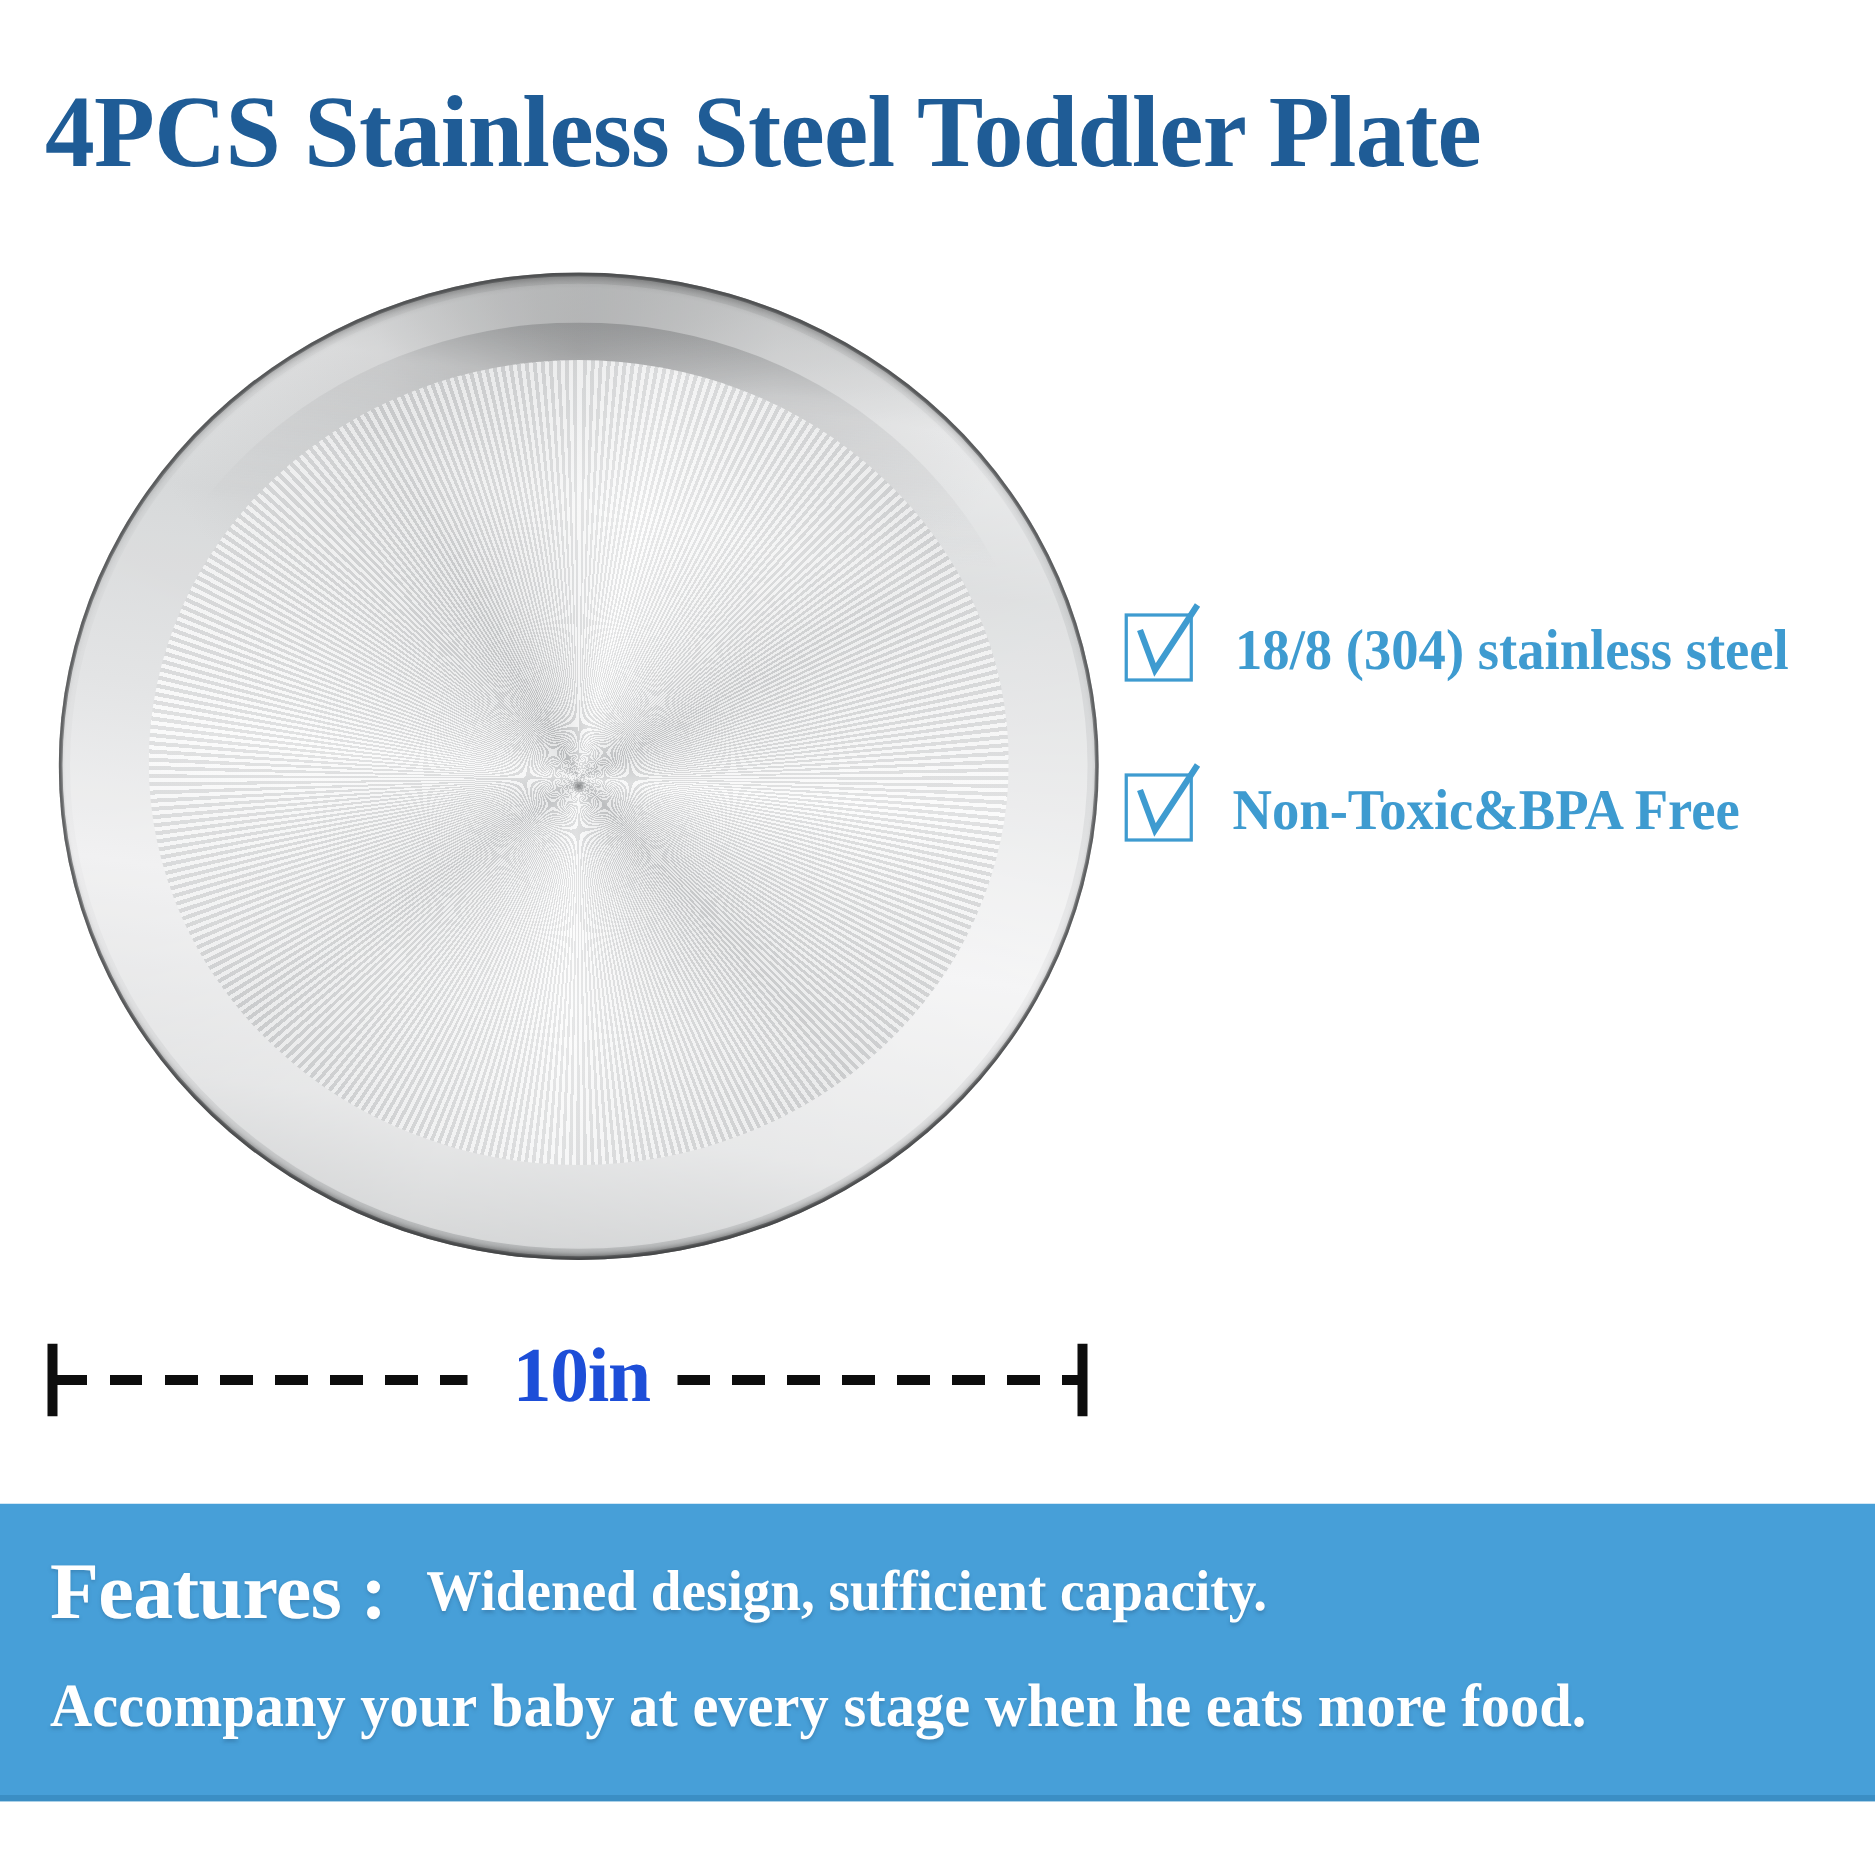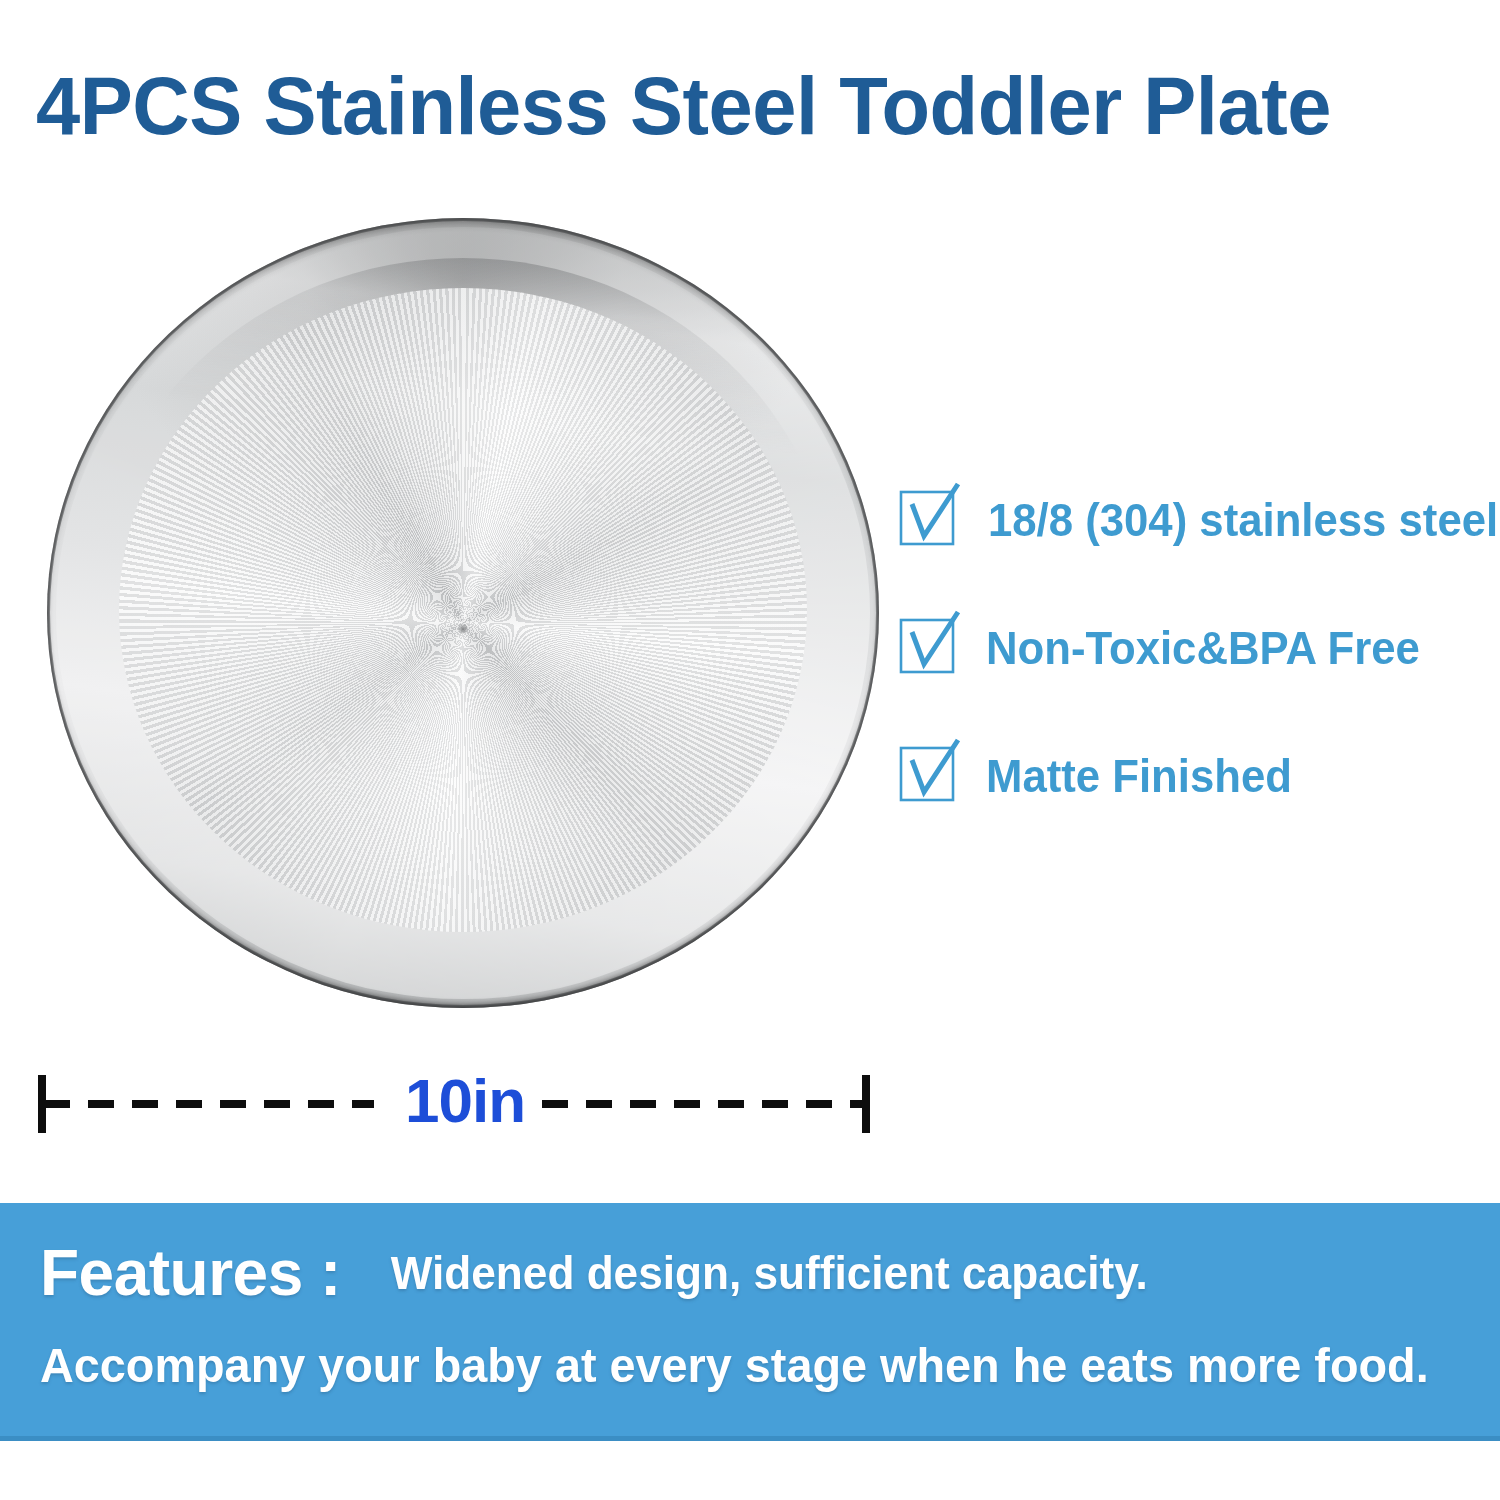--- a/index.html
+++ b/index.html
@@ -11,20 +11,21 @@
     width: 1500px;
     height: 1500px;
     font-family: "Liberation Sans", sans-serif;
     overflow: hidden;
   }
   #page {
     position: relative;
     width: 1500px;
     height: 1500px;
     background: #ffffff;
+    font-family: Liberation Serif, serif;
   }
 
   
   #title {
     position: absolute;
     left: 36px;
     top: 58px;
     width: 1430px;
     font-size: 82px;
     line-height: 96px;
@@ -241,21 +242,20 @@
     left: 40px;
     color: #ffffff;
     white-space: nowrap;
     font-weight: 700;
     text-shadow: 0 2px 3px rgba(40,90,130,0.35);
   }
   #banner-line-1 {
     top: 34px;
     display: flex;
     align-items: flex-start;
-    gap: 16px;
   }
   #banner-heading {
     font-size: 64px;
     line-height: 72px;
     letter-spacing: -0.5px;
   }
   #banner-heading-text-1 {
     font-size: 46px;
     line-height: 72px;
     margin-left: 18px;
@@ -303,29 +303,20 @@
       <span class="check-box">
         <svg width="62" height="62" viewBox="0 0 62 62" aria-hidden="true">
           <rect x="3" y="8" width="52" height="52" fill="none" stroke="#3e9bd0" stroke-width="2.6"></rect>
           <path d="M14 20 L26 52 L60 0" fill="none" stroke="#3e9bd0" stroke-width="5" stroke-linecap="butt" stroke-linejoin="miter"></path>
         </svg>
       </span>
       <span class="feature-text">Non-Toxic&amp;BPA Free</span>
     </div>
 
 
-    <div class="feature-row" id="feature-row-3">
-      <span class="check-box">
-        <svg width="62" height="62" viewBox="0 0 62 62" aria-hidden="true">
-          <rect x="3" y="8" width="52" height="52" fill="none" stroke="#3e9bd0" stroke-width="2.6"></rect>
-          <path d="M14 20 L26 52 L60 0" fill="none" stroke="#3e9bd0" stroke-width="5" stroke-linecap="butt" stroke-linejoin="miter"></path>
-        </svg>
-      </span>
-      <span class="feature-text">Matte Finished</span>
-    </div>
 
   </div>
 
   <div id="dimension">
     <div class="dim-cap" id="dim-cap-left"></div>
     <div class="dim-dash" id="dim-dash-left"></div>
     <div id="dim-label">10in</div>
     <div class="dim-dash" id="dim-dash-right"></div>
     <div class="dim-cap" id="dim-cap-right"></div>
   </div>

